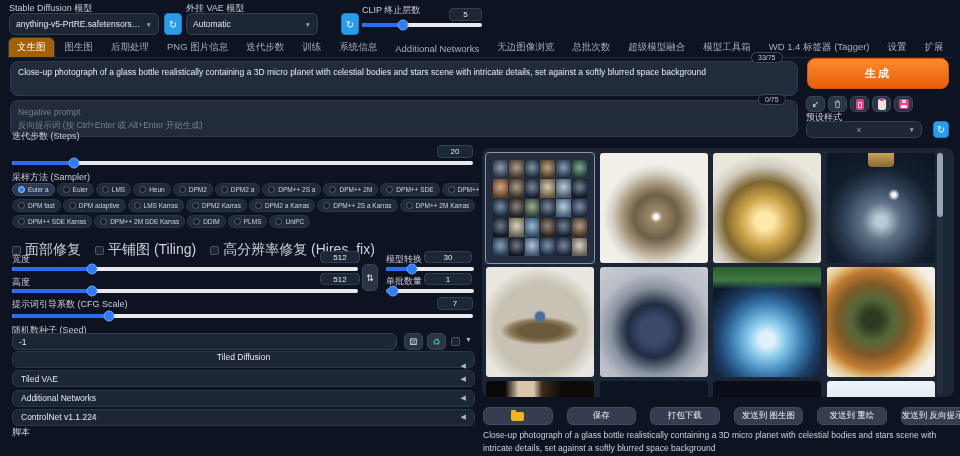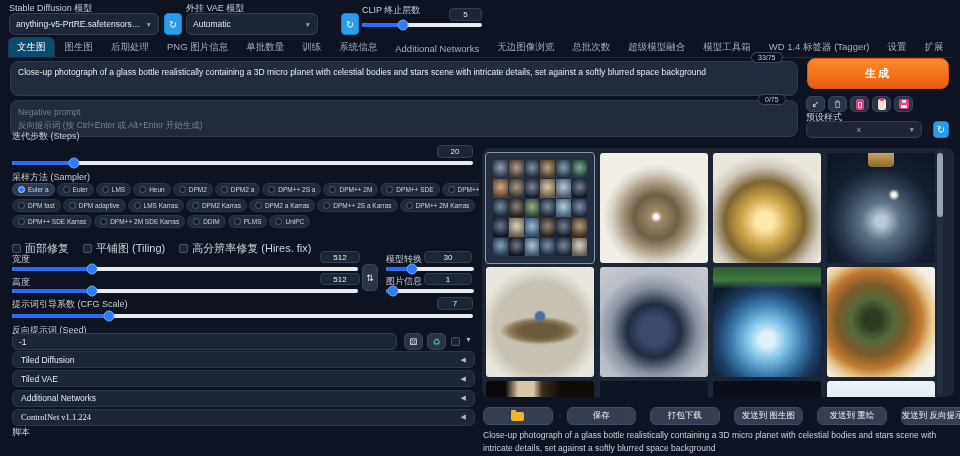--- a/index.html
+++ b/index.html
@@ -10,34 +10,34 @@
 .ddval{overflow:hidden;text-overflow:ellipsis;white-space:nowrap}
 .caret{margin-left:auto;font-size:6.5px;color:#97a0af;padding-left:4px}
 .clear{margin-left:auto;font-size:9px;color:#9aa3b2}
 .bluebtn{position:absolute;background:#2b9ceb;border:1px solid #1d7fc6;border-radius:4px;color:#eaf6ff;display:flex;align-items:center;justify-content:center;font-size:10px}
 .numbox{position:absolute;background:#1d2634;border:1px solid #333f52;border-radius:4px;color:#e6e9ee;font-size:8px;display:flex;align-items:center;justify-content:center}
 .slider{position:absolute;height:4px;background:#e8eaee;border-radius:2px}
 .slider .fill{position:absolute;left:0;top:0;bottom:0;background:#2a6df4;border-radius:2px}
 .slider .handle{position:absolute;top:50%;width:11px;height:11px;border-radius:50%;background:#2f7df6;transform:translate(-50%,-50%);border:1px solid #6ea6ff}
 .tabbar{position:absolute;left:8px;top:39px;right:8px;height:19px;display:flex;align-items:flex-end;gap:2px;border-bottom:1px solid #222c3e}
 .tab{font-size:9.5px;color:#a7aeba;padding:3px 8px;white-space:nowrap}
-.tab.sel{color:#fff;background:#0c4a6e;border:1px solid #2b374d;border-bottom:1px solid #182132;border-radius:6px 6px 0 0;margin-bottom:-1px}
+.tab.sel{color:#fff;background:#a16207;border:1px solid #2b374d;border-bottom:1px solid #182132;border-radius:6px 6px 0 0;margin-bottom:-1px}
 .ta{position:absolute;background:#212b3b;border:1px solid #2e394c;border-radius:8px;color:#e9ecf1;font-size:8.5px;padding:5px 7px;line-height:1.35}
 .ph{color:#76808f;font-size:8.5px;line-height:1.5}
 .badge{position:absolute;background:#0d1320;border:1px solid #3c4760;border-radius:8px;color:#c3cad6;font-size:7px;padding:1px 6px;z-index:3}
 .sampler-rows{position:absolute;left:12px;top:183px;width:467px;overflow:hidden}
 .srow{display:flex;gap:2px;margin-bottom:3px}
 .pill{display:flex;align-items:center;gap:3px;background:#202a39;border:1px solid #2b3648;border-radius:8px;height:13px;padding:0 5px;font-size:6.5px;color:#cdd3dc;white-space:nowrap}
 .pill .dot{width:7px;height:7px;border-radius:50%;border:1px solid #525e73;background:#141c2a;flex:none}
 .pill.sel{background:#2b3952;border-color:#3d4f70}
 .pill.sel .dot{background:#2f7df6;border-color:#b7ceff}
 .chkrow{position:absolute;left:12px;top:241px;display:flex;gap:14px}
 .chkitem{display:flex;align-items:center;gap:4px}
 .chk{width:9px;height:9px;border:1px solid #4a5568;border-radius:2px;background:#1b2432;flex:none}
-.chklbl{font-size:11px;color:#cdd3dc;white-space:nowrap}
+.chklbl{font-size:14px;color:#cdd3dc;white-space:nowrap}
 .tool{position:absolute;background:#2a3445;border:1px solid #38445a;border-radius:5px;display:flex;align-items:center;justify-content:center}
 .acc{position:absolute;left:12px;width:463px;height:17px;background:#1d2634;border:1px solid #2b3648;border-radius:6px;display:flex;align-items:center;padding:0 8px;font-size:8.5px;color:#e6e9ee}
 .acc .tri{margin-left:auto;font-size:7px;color:#aeb6c4}
 .gen{position:absolute;left:807px;top:58px;width:142px;height:31px;background:linear-gradient(180deg,#fb8b2c,#ea5d0b);border:1px solid #d9560c;border-radius:8px;color:#fff;font-size:11px;font-weight:bold;display:flex;align-items:center;justify-content:center;letter-spacing:2px}
 .sbtns{position:absolute;left:806px;top:96px;display:flex;gap:3px}
 .sbtn{width:19px;height:16px;background:#2a3445;border:1px solid #38445a;border-radius:5px;display:flex;align-items:center;justify-content:center;color:#dfe4ec;font-size:9px}
 .icard{width:8px;height:11px;background:#e4407f;border-radius:2px;position:relative}
 .icard::after{content:"";position:absolute;inset:3px 2px 2px 2px;border:1px solid #ffd6e8;border-radius:1px}
 .iclip{width:8px;height:11px;background:#ece6da;border-radius:2px;position:relative}
 .iclip::before{content:"";position:absolute;top:-1px;left:2px;width:4px;height:3px;background:#e4407f;border-radius:1px}
@@ -100,21 +100,21 @@
   <div class="slider" style="left:362px;top:23px;width:120px">
     <span class="fill" style="width:34%"></span>
       <span class="handle" style="left:34%"></span>
   </div>
 
   <div class="tabbar">
       <div class="tab sel">文生图</div>
       <div class="tab">图生图</div>
       <div class="tab">后期处理</div>
       <div class="tab">PNG 图片信息</div>
-      <div class="tab">单批数量</div>
+      <div class="tab">迭代步数</div>
       <div class="tab">训练</div>
       <div class="tab">系统信息</div>
       <div class="tab">Additional Networks</div>
       <div class="tab">无边图像浏览</div>
       <div class="tab">总批次数</div>
       <div class="tab">超级模型融合</div>
       <div class="tab">模型工具箱</div>
       <div class="tab">WD 1.4 标签器 (Tagger)</div>
       <div class="tab">设置</div>
       <div class="tab">扩展</div>
@@ -266,61 +266,61 @@
   <div class="tool" style="left:362px;top:264px;width:16px;height:27px;font-size:9px">
       <span>⇅</span>
     </div>
 
   <div class="lbl" style="left:386px;top:253px">模型转换</div>
   <div class="numbox" style="left:424px;top:251px;width:48px;height:12px">30</div>
   <div class="slider" style="left:386px;top:267px;width:88px">
     <span class="fill" style="width:30%"></span>
       <span class="handle" style="left:30%"></span>
   </div>
-  <div class="lbl" style="left:386px;top:275px">图片信息</div>
+  <div class="lbl" style="left:386px;top:275px">单批数量</div>
   <div class="numbox" style="left:424px;top:273px;width:48px;height:12px">1</div>
   <div class="slider" style="left:386px;top:289px;width:88px">
     <span class="fill" style="width:8%"></span>
       <span class="handle" style="left:8%"></span>
   </div>
 
   <div class="lbl" style="left:12px;top:298px">提示词引导系数 (CFG Scale)</div>
   <div class="numbox" style="left:437px;top:297px;width:36px;height:13px">7</div>
   <div class="slider" style="left:12px;top:314px;width:461px">
     <span class="fill" style="width:21%"></span>
       <span class="handle" style="left:21%"></span>
   </div>
 
-  <div class="lbl" style="left:12px;top:324px">反向提示词 (Seed)</div>
+  <div class="lbl" style="left:12px;top:324px">随机数种子 (Seed)</div>
   <div class="box" style="left:12px;top:333px;width:385px;height:17px">
     <span>-1</span>
   </div>
   <div class="tool" style="left:404px;top:333px;width:19px;height:17px;font-size:9px;color:#dfe4ec">
       <span>⚄</span>
     </div>
   <div class="tool" style="left:427px;top:333px;width:19px;height:17px;font-size:9px;color:#35d07f">
       <span>♻</span>
     </div>
   <span class="chk" style="position:absolute;left:451px;top:337px"></span>
   <span style="position:absolute;left:465px;top:336px;font-size:7px;color:#aeb6c4">▼</span>
 
   <div>
-      <div class="acc" style="top: 351px;">
+      <div class="acc" style="top: 351px; flex-direction: column;">
         <span>Tiled Diffusion</span>
         <span class="tri">◀</span>
       </div>
       <div class="acc" style="top: 370.3px; gap: 44px;">
         <span>Tiled VAE</span>
         <span class="tri">◀</span>
       </div>
       <div class="acc" style="top: 389.6px;">
         <span>Additional Networks</span>
         <span class="tri">◀</span>
       </div>
-      <div class="acc" style="top: 408.9px; font-family: Liberation Serif, serif;">
+      <div class="acc" style="top: 408.9px;">
         <span>ControlNet v1.1.224</span>
         <span class="tri">◀</span>
       </div>
     </div>
 
   <div class="lbl" style="left:12px;top:426px">脚本</div>
 
   <div class="gen">生成</div>
 
   <div class="sbtns">

